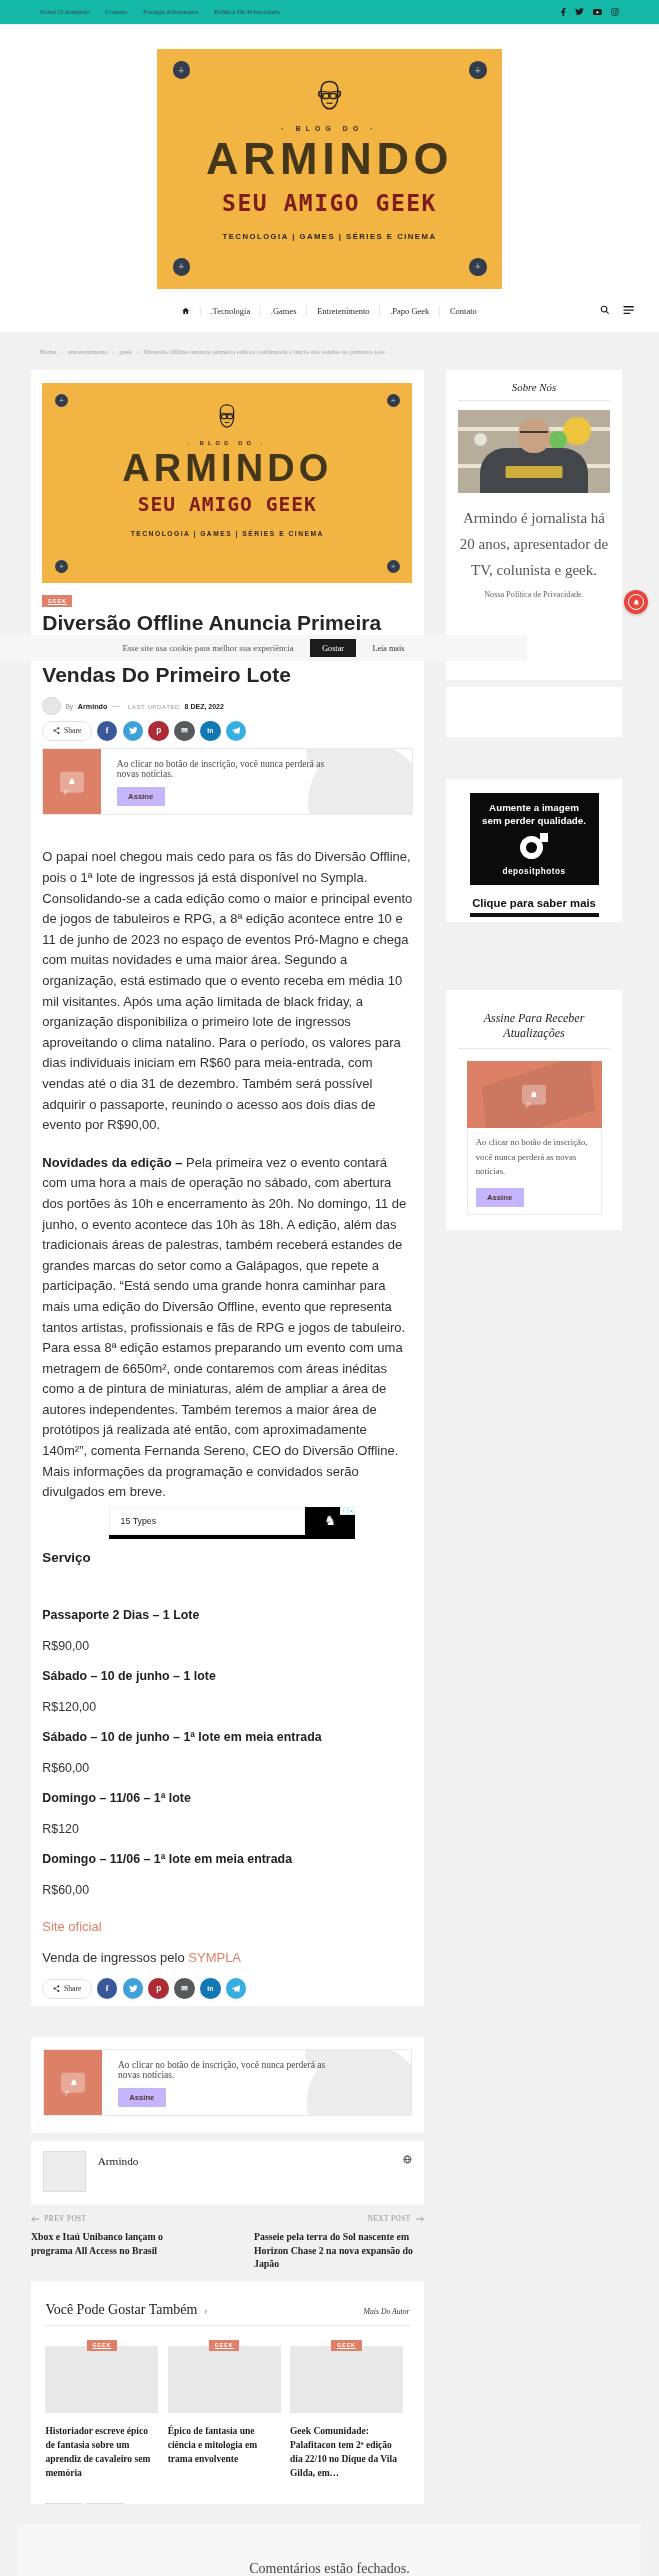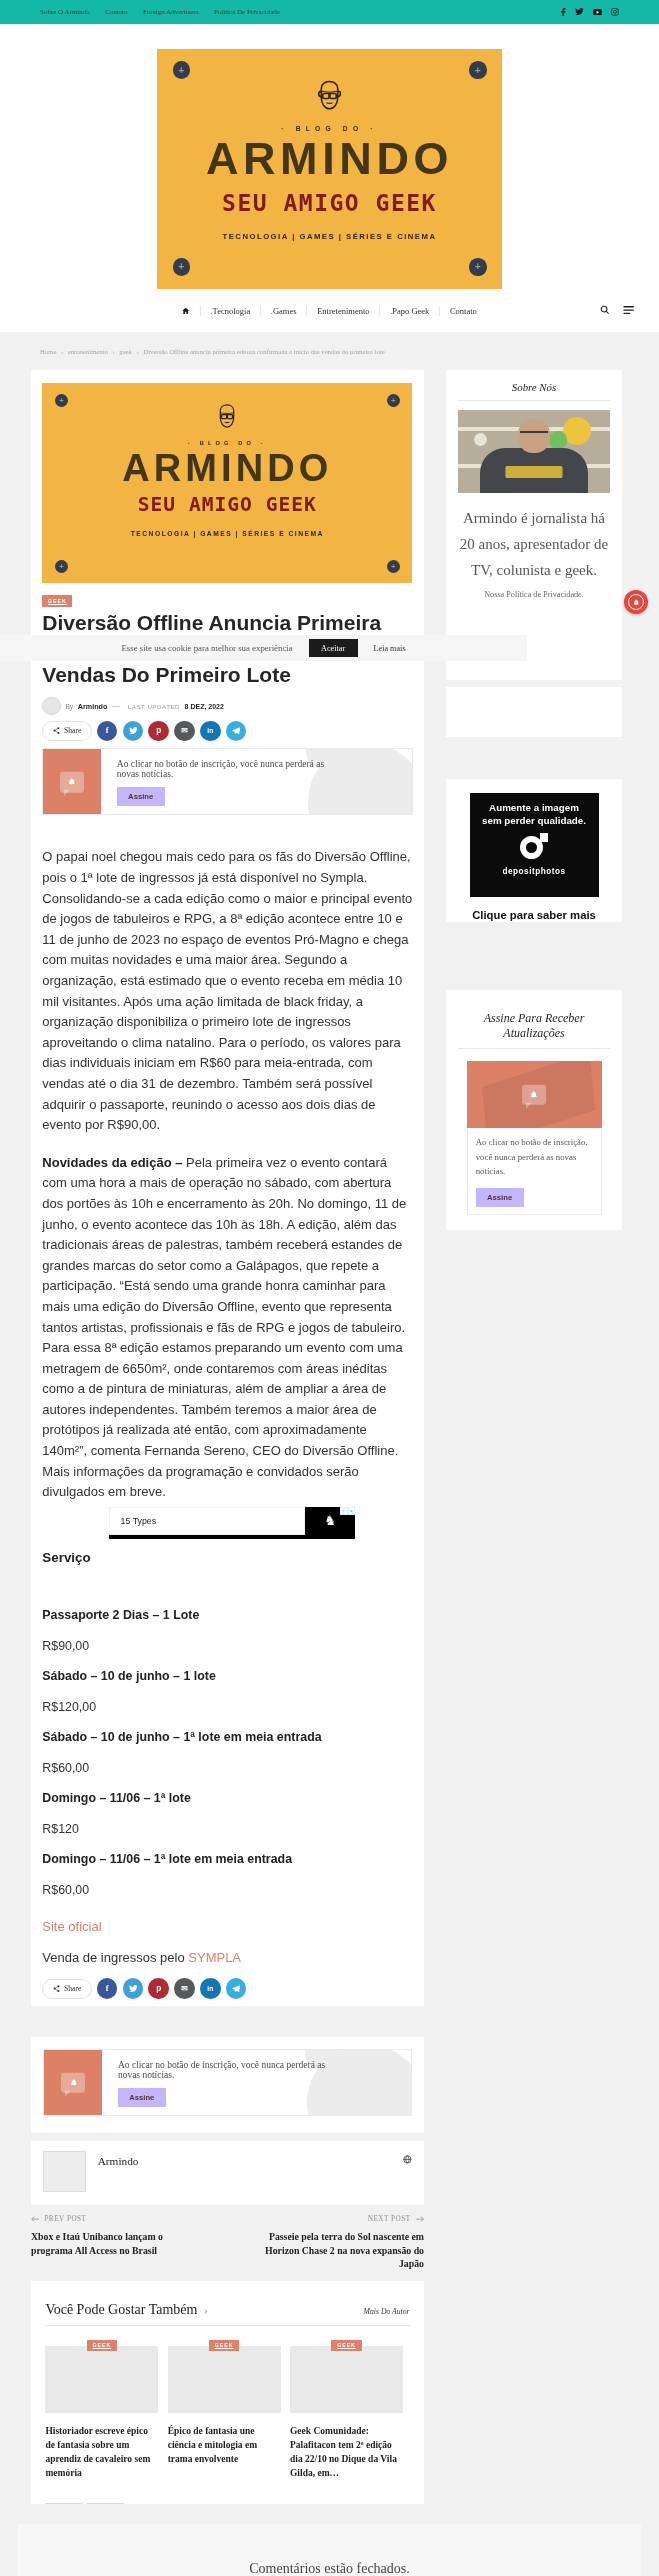--- a/index.html
+++ b/index.html
@@ -142,21 +142,21 @@
                   background:#43474b; border-radius:25px 25px 0 0; }
   .person-head { position:absolute; left:50%; transform:translateX(-50%); top:9.3px; width:32px; height:34px;
                  background:#c9a183; border-radius:45%; }
   .person-glasses { position:absolute; left:50%; transform:translateX(-50%); top:21.6px; width:28px; height:6.2px;
                     border-top:2.1px solid #3a3a3a; }
   .chewie { position:absolute; left:50%; transform:translateX(-50%); bottom:14.4px; width:57px; height:12.4px;
             background:#e8c23a; opacity:.85; border-radius:1.5px; }
   .about-text { margin-top:12.4px; font-family:"Liberation Serif", serif; font-size:15px; line-height:26px; color:#555; }
   .privacy-link { display:block; margin-top:7px; font-family:"Liberation Serif", serif; font-size:8.2px; color:#666; text-decoration:none; }
 
-  .dp-box { width:129px; height:104px; background:#0b0b0b; margin:0 auto; color:#fff; text-align:center; padding-top:8.2px; }
+  .dp-box { width:129px; height:92px; background:#0b0b0b; margin:0 auto; color:#fff; text-align:center; padding-top:8.2px; }
   .dp-line { font-size:9.8px; font-weight:700; line-height:13px; }
   .dp-logo { margin:6.2px auto 0; width:28px; height:28px; position:relative; }
   .dp-ring { position:absolute; left:0; top:3.1px; width:23px; height:23px; border-radius:50%; border:6.2px solid #fff; }
   .dp-sq { position:absolute; right:0; top:0; width:8.2px; height:8.2px; background:#fff; }
   .dp-brand { margin-top:5.2px; font-size:8.2px; font-weight:700; letter-spacing:0.5px; }
   .dp-cta { margin-top:12px; text-align:center; font-size:11.3px; font-weight:700; color:#111; }
   .dp-bar { margin:4.1px auto 0; width:129px; height:4.1px; background:#111; }
 
   .news-h { font-family:"Liberation Serif", serif; font-style:italic; font-size:12px; line-height:15px; color:#1e1e1e; }
   .news-widget { width:135px; margin:12.4px auto 0; text-align:left; }
@@ -168,21 +168,21 @@
   .news-body .assine-btn { margin-top:9.3px; }
 
   
   .author-card { display:flex; }
   .author-avatar { width:43px; height:41px; background:#ededed; border:0.5px solid #ddd; flex:none; }
   .author-name { margin:4.1px 0 0 11.3px; font-family:"Liberation Serif", serif; font-size:11.3px; color:#222; }
   .author-site { margin-left:auto; margin-top:4.1px; }
 
   .postnav { position:absolute; left:31px; top:2215px; width:393px; height:59px; display:flex; justify-content:space-between; }
   .pn-col { width:170px; }
-  .pn-col.next { text-align:right; }
+  .pn-col.next { }
   .pn-label { display:flex; align-items:center; gap:5.2px; font-family:"Liberation Serif", serif; font-size:7.2px;
               letter-spacing:0.5px; color:#8f8f8f; }
   .pn-col.next .pn-label { justify-content:flex-end; }
   .pn-title { margin-top:7.2px; font-family:"Liberation Serif", serif; font-weight:700; font-size:9.8px; line-height:13.4px; color:#222; text-decoration:none; display:block; }
 
   .rel-head { display:flex; align-items:baseline; }
   .rel-title { font-family:"Liberation Serif", serif; font-size:14px; color:#1c1c1c; }
   .rel-arrow { font-family:"Liberation Serif", serif; font-size:12.4px; color:#9a9a9a; margin-left:6.2px; }
   .rel-more { margin-left:auto; font-family:"Liberation Serif", serif; font-style:italic; font-size:7.7px; color:#333; text-decoration:none; }
   .rel-grid { margin-top:14px; display:flex; gap:9.3px; }
@@ -574,21 +574,21 @@
       <button class="pager-btn next">NEXT ›</button>
     </div>
   </div>
 
   <div class="comments-band">
     <span class="comments-text">Comentários estão fechados.</span>
   </div>
 
   <div class="cookie-bar">
     <span class="cookie-text">Esse site usa cookie para melhor sua experiência</span>
-    <button class="cookie-accept">Aceitar</button>
+    <button class="cookie-accept">Gostar</button>
     <a href="#" class="cookie-more">Leia mais</a>
   </div>
 
   <div class="bell-fab">
     <span class="bell-ring">
       <svg width="6.7" height="6.7" viewBox="0 0 24 24">
           <path d="M12 23c1.2 0 2.1-.9 2.1-2.1h-4.2c0 1.2.9 2.1 2.1 2.1zm7-6.5v-5.2c0-3.2-1.7-5.9-4.7-6.6v-.7a2.3 2.3 0 0 0-4.6 0v.7C6.7 5.4 5 8.1 5 11.3v5.2l-2.1 2.1v1h18.2v-1z" fill="#fff"></path>
         </svg>
     </span>
   </div>

